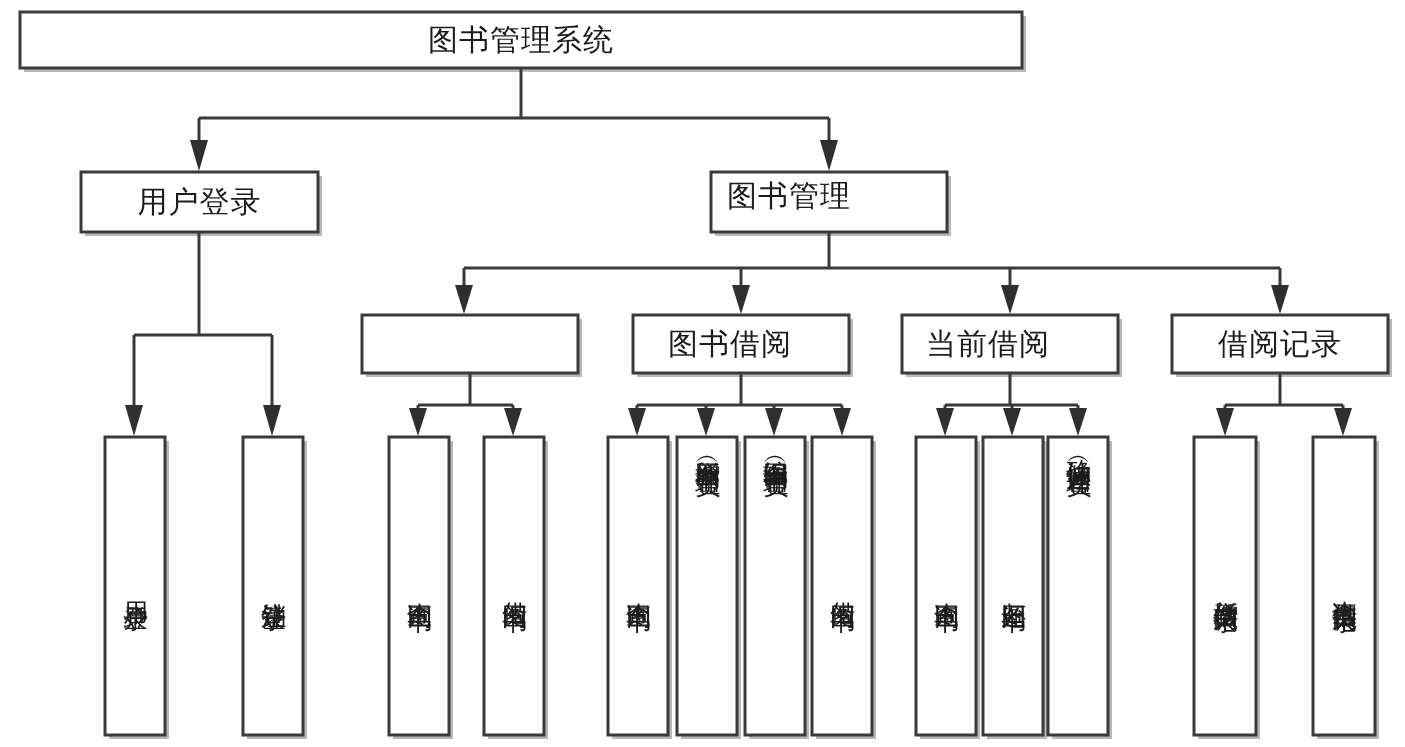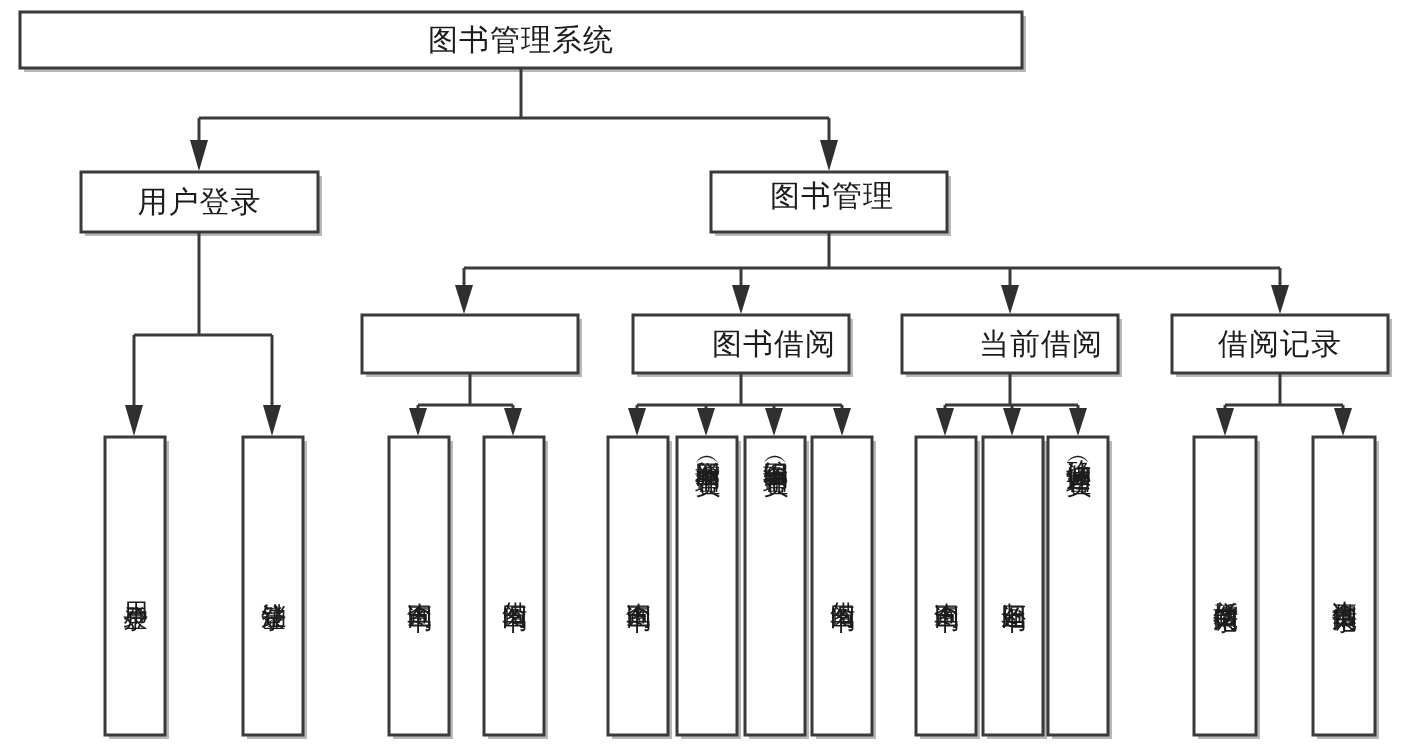--- a/index.html
+++ b/index.html
@@ -256,28 +256,28 @@
     </g>
   </svg>
 
   <div class="hlabel-wrap" style="left:20px; top:12px; width:1002px; height:56px;">
     <span class="hlabel-text">图书管理系统</span>
   </div>
 
   <div class="hlabel-wrap" style="left:81px; top:172px; width:237px; height:60px;">
     <span class="hlabel-text">用户登录</span>
   </div>
-  <div class="hlabel-wrap" style="left:714px; top:172px; width:236px; height:48px;">
+  <div class="hlabel-wrap" style="left:671px; top:172px; width:236px; height:48px;">
     <span class="hlabel-text">图书管理</span>
   </div>
 
-  <div class="hlabel-wrap" style="left:633px; top:315px; width:194px; height:58px;padding-left:44px;">
+  <div class="hlabel-wrap" style="left:633px; top:315px; width:194px; height:58px;">
     <span class="hlabel-text">图书借阅</span>
   </div>
-  <div class="hlabel-wrap" style="left:955px; top:315px; width:172px; height:58px;">
+  <div class="hlabel-wrap" style="left:902px; top:315px; width:172px; height:58px;">
     <span class="hlabel-text">当前借阅</span>
   </div>
   <div class="hlabel-wrap" style="left:1172px; top:315px; width:216px; height:58px;">
     <span class="hlabel-text">借阅记录</span>
   </div>
 
   <div class="vlabel-wrap" style="left:105px; top:437px; width:60px; height:298px;">
     <span class="vlabel-text">用户登录</span>
   </div>
   <div class="vlabel-wrap" style="left:243px; top:437px; width:60px; height:298px;">

